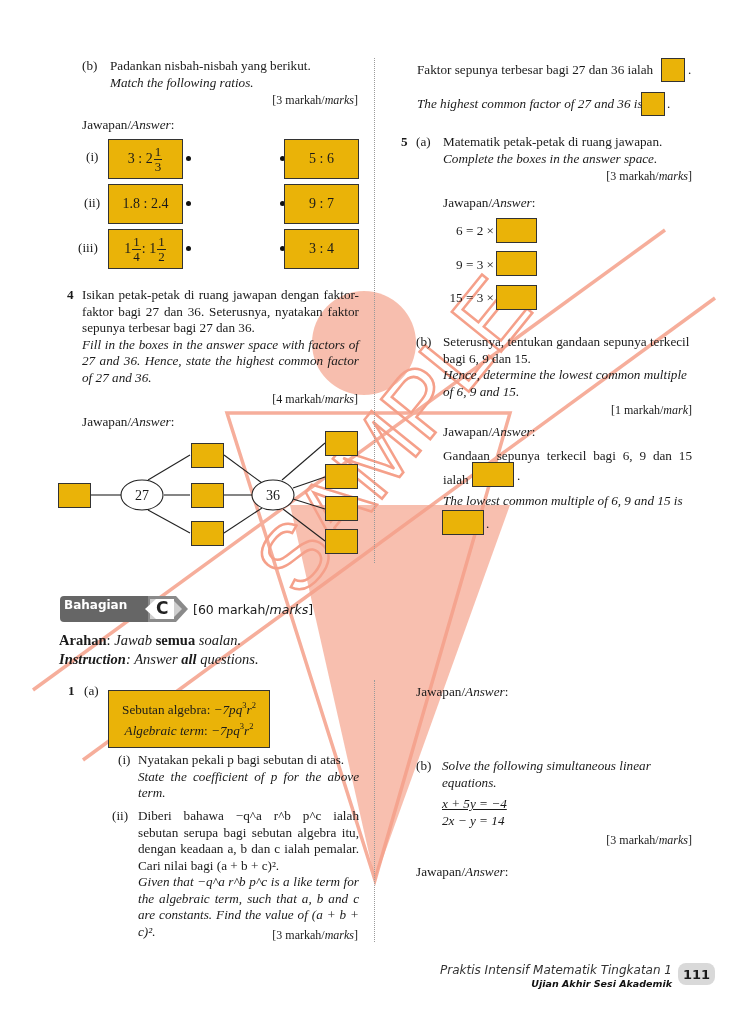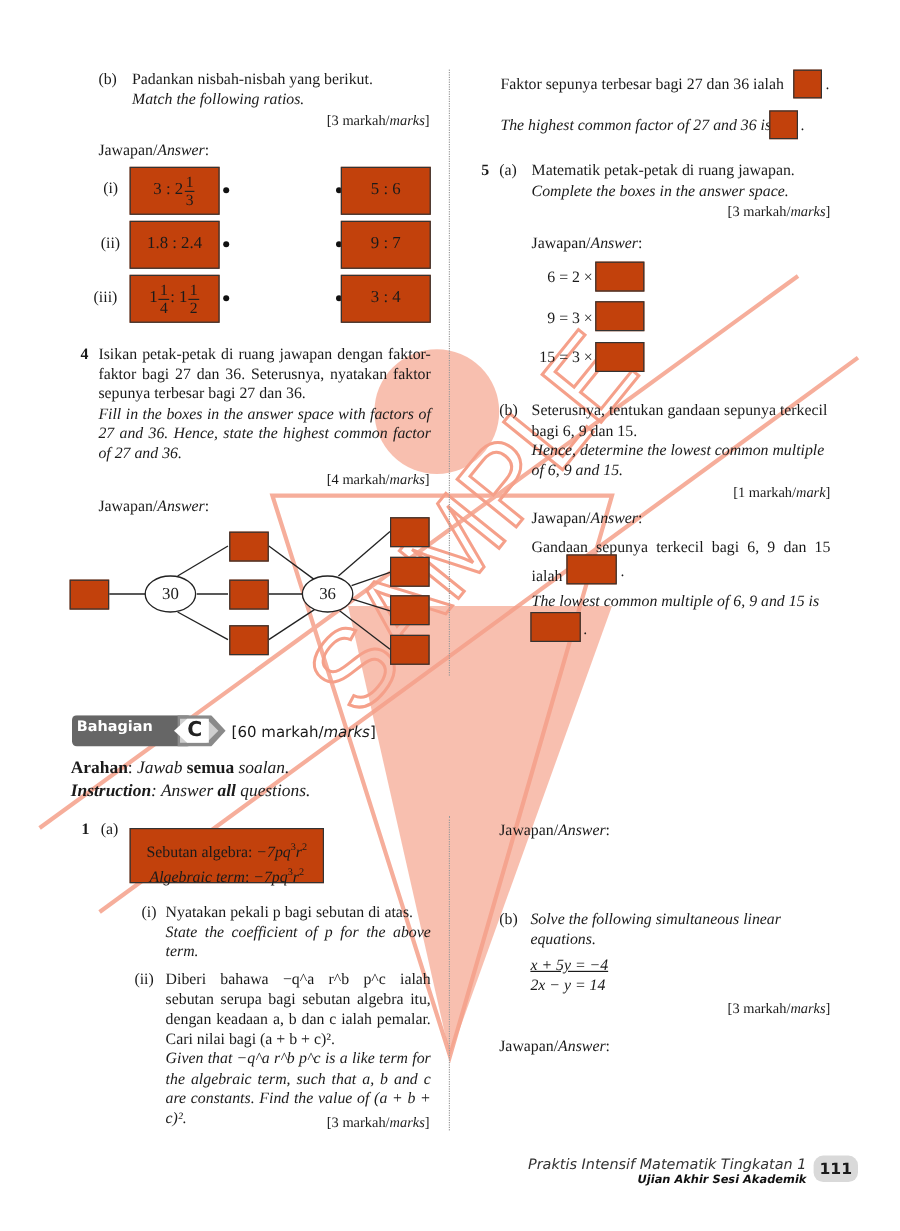--- a/index.html
+++ b/index.html
@@ -4,21 +4,21 @@
 <style>
   html, body { margin:0; padding:0; background:#ffffff; }
   body { width:750px; height:1026px; position:relative; overflow:hidden;
          font-family:"Liberation Serif", "DejaVu Serif", serif; color:#1a1a1a; font-size:13.2px; }
   .abs { position:absolute; }
   .it { font-style:italic; }
   .b { font-weight:bold; }
   .txt { line-height:16.5px; }
   .right { text-align:right; }
   .just { text-align:justify; }
-  .box { position:absolute; border:1.3px solid #333; background:#c2410c; box-sizing:border-box; }
+  .box { position:absolute; border:1.3px solid #333; background:#eab308; box-sizing:border-box; }
   .ratio { display:flex; align-items:center; justify-content:center; font-size:14px; }
   .dot { position:absolute; width:5px; height:5px; border-radius:50%; background:#111; }
   .frac { display:inline-flex; flex-direction:column; align-items:center; vertical-align:middle; font-size:13px; line-height:14px; margin:0 1px; }
   .frac .num { border-bottom:1px solid #222; padding:0 1px; }
   .divider { position:absolute; left:374px; width:0; border-left:1.5px dotted #9a9a9a; }
   .sup { font-size:8.5px; vertical-align:6px; }
   .watermark { position:absolute; left:0; top:0; pointer-events:none; }
   .badge-wrap { position:absolute; left:60px; top:596px; height:26px; }
   .footer-title { font-family:"DejaVu Sans", sans-serif; font-size:12px; color:#333; }
   .footer-sub { font-family:"DejaVu Sans", sans-serif; font-size:9.5px; font-weight:bold; font-style:italic; color:#111; }
@@ -114,21 +114,21 @@
     <line x1="224" y1="495" x2="252" y2="495"></line>
     <line x1="224" y1="533" x2="262" y2="508"></line>
     <line x1="282" y1="480" x2="325" y2="443"></line>
     <line x1="293" y1="488" x2="325" y2="477"></line>
     <line x1="293" y1="499" x2="325" y2="509"></line>
     <line x1="283" y1="509" x2="325" y2="541"></line>
     <ellipse cx="142" cy="495" rx="21" ry="15" fill="#fff"></ellipse>
     <ellipse cx="273" cy="495" rx="21" ry="15" fill="#fff"></ellipse>
   </g>
 </svg>
-<div class="abs" style="left:121px; top:488px; width:42px; text-align:center; font-size:14px;">30</div>
+<div class="abs" style="left:121px; top:488px; width:42px; text-align:center; font-size:14px;">27</div>
 <div class="abs" style="left:252px; top:488px; width:42px; text-align:center; font-size:14px;">36</div>
 <div class="box" style="left:58px; top:483px; width:33px; height:25px;"></div>
 <div class="box" style="left:191px; top:443px; width:33px; height:25px;"></div>
 <div class="box" style="left:191px; top:483px; width:33px; height:25px;"></div>
 <div class="box" style="left:191px; top:521px; width:33px; height:25px;"></div>
 <div class="box" style="left:325px; top:431px; width:33px; height:25px;"></div>
 <div class="box" style="left:325px; top:464px; width:33px; height:25px;"></div>
 <div class="box" style="left:325px; top:496px; width:33px; height:25px;"></div>
 <div class="box" style="left:325px; top:529px; width:33px; height:25px;"></div>
 
@@ -192,21 +192,21 @@
 <div class="abs" style="left:193px; top:602px; font-family:'DejaVu Sans', sans-serif; font-size:12.5px;">
   <span>[60 markah/</span><span class="it">marks</span><span>]</span>
 </div>
 <div class="abs" style="left:59px; top:631px; font-size:14.5px; line-height:19px;">
   <div><span class="b">Arahan</span><span>:</span> <span class="it">Jawab</span> <span class="b">semua</span> <span class="it">soalan.</span></div>
   <div class="it"><span class="b">Instruction</span><span>:</span> <span>Answer</span> <span class="b">all</span> <span>questions.</span></div>
 </div>
 
 <div class="abs txt b" style="left:68px; top:683px;">1</div>
 <div class="abs txt" style="left:84px; top:683px;">(a)</div>
-<div class="box" style="left:108px; top:690px; width:162px; height:46px; border-width:1.2px; text-align:center; padding-top:6px; line-height:16px;">
+<div class="box" style="left:108px; top:690px; width:162px; height:58px; border-width:1.2px; text-align:center; padding-top:6px; line-height:16px;">
   <div><span>Sebutan algebra: </span><span class="it">−7pq</span><span class="sup">3</span><span class="it">r</span><span class="sup">2</span></div>
   <div><span class="it">Algebraic term</span>: <span class="it">−7pq</span><span class="sup">3</span><span class="it">r</span><span class="sup">2</span></div>
 </div>
 
 <div class="abs txt" style="left:118px; top:752px;">(i)</div>
 <div class="abs txt just" style="left:138px; top:752px; width:221px;">
   <div>Nyatakan pekali p bagi sebutan di atas.</div>
   <div class="it">State the coefficient of p for the above term.</div>
 </div>
 

